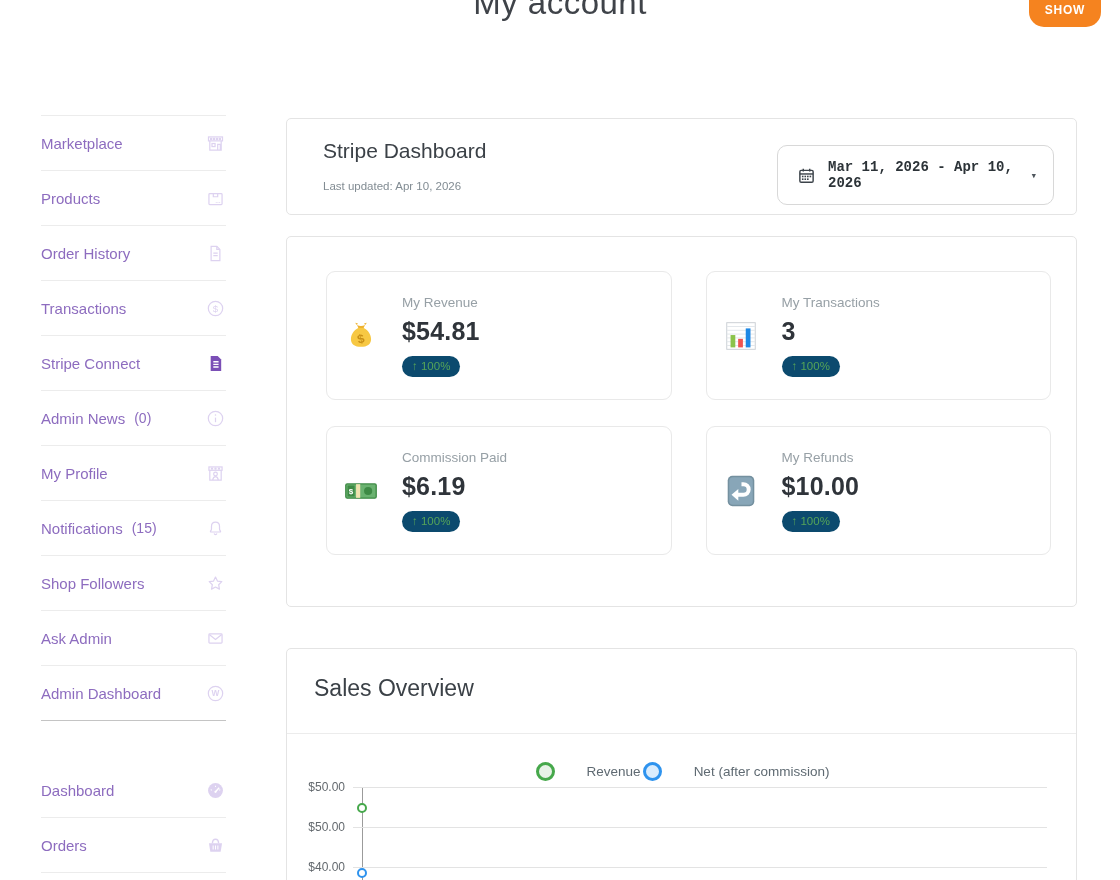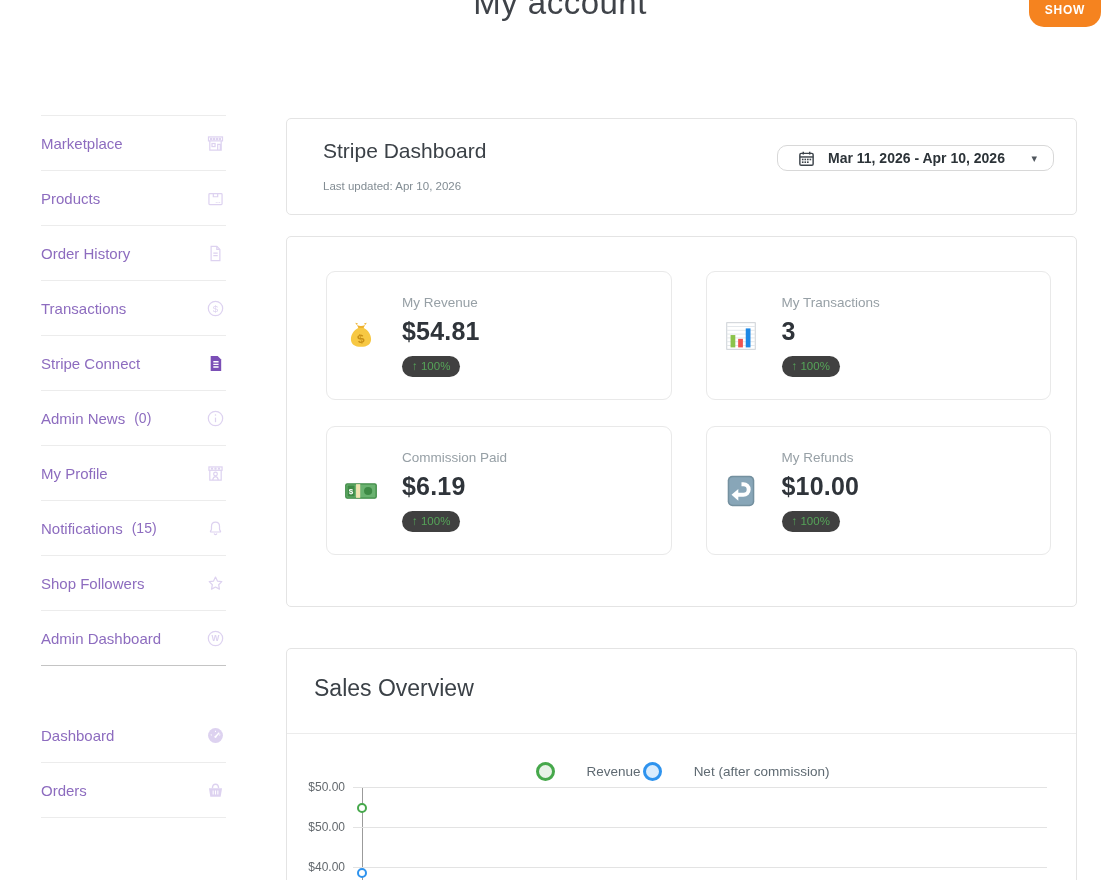--- a/index.html
+++ b/index.html
@@ -37,42 +37,42 @@
     position:absolute;left:286px;width:791px;box-sizing:border-box;
     background:#fff;border:1px solid #e4e4e4;border-radius:5px;
   }
   #panel-stripe{top:118px;height:97px;}
   #panel-stats{top:236px;height:371px;}
   #panel-sales{top:648px;height:430px;}
   
   .sd-title{position:absolute;left:36px;top:20px;margin:0;font-size:21px;font-weight:400;color:#3b4147;}
   .sd-sub{position:absolute;left:36px;top:61px;font-size:11.5px;color:#828c93;}
   .datepicker{
-    position:absolute;right:22px;top:26px;width:277px;height:26px;box-sizing:border-box;
+    position:absolute;right:22px;top:26px;width:277px;height:60px;box-sizing:border-box;
     border:1px solid #d8d8d8;border-radius:10px;background:#fff;cursor:pointer;
-    display:flex;align-items:center;padding:0 16px 0 20px;
+    display:flex;align-items:center;padding:0 16px 0 20px;font-family:Liberation Mono, monospace;
   }
   .dp-text{flex:1;margin-left:13px;font-size:14px;font-weight:700;color:#2c3338;}
   .dp-caret{font-size:11px;color:#50575e;}
   
   .stats-grid{
     position:absolute;left:39px;right:25px;top:34px;
     display:grid;grid-template-columns:1fr 1fr;gap:26px 34px;
   }
   .stat-card{
     height:129px;border:1px solid #e9e9e9;border-radius:9px;background:#fff;
     display:flex;align-items:center;padding:0 14px 0 15px;box-sizing:border-box;
   }
   .stat-icon{width:38px;height:38px;flex:none;}
   .stat-icon svg{width:38px;height:38px;}
   .stat-body{margin-left:22px;}
   .stat-label{font-size:13.5px;color:#97a0a6;}
   .stat-value{font-size:25px;font-weight:700;color:#2f343a;margin-top:7px;letter-spacing:.2px;}
   .stat-badge{
-    display:inline-block;margin-top:10px;background:#404040;color:#55a458;
+    display:inline-block;margin-top:10px;background:#0c4a6e;color:#55a458;
     font-size:11.5px;border-radius:11px;padding:4px 10px 5px;
   }
   
   .so-header{height:85px;box-sizing:border-box;border-bottom:1px solid #ececec;padding:26px 0 0 27px;}
   .so-title{margin:0;font-size:23px;font-weight:400;color:#3b4147;}
   .chart-legend{display:flex;justify-content:center;align-items:center;margin-top:27px;height:21px;}
   .legend-item{display:flex;align-items:center;cursor:pointer;margin-left:2px;gap:32px;}
   .legend-circle{width:13px;height:13px;border:3px solid #999;border-radius:50%;display:inline-block;}
   .legend-label{font-size:13.5px;color:#5f6a72;}
   .chart-plot{position:relative;margin:5px 29px 0 75px;height:170px;}
@@ -183,20 +183,29 @@
           <path d="M12 4.8c-2.9 0-4.6 2-4.6 5v2.8c0 .7-.4 1.6-1 2.3-.4.4-.1 1.1.5 1.1h10.2c.6 0 .9-.7.5-1.1-.6-.7-1-1.6-1-2.3V9.8c0-3-1.7-5-4.6-5z"></path>
           <path d="M10.4 17.8a1.7 1.7 0 0 0 3.2 0"></path>
         </svg>
       </span>
     </li>
     <li class="side-item">
       <span>Shop Followers</span>
       <span class="side-icon">
         <svg viewBox="0 0 24 24" fill="none" stroke="currentColor" stroke-width="1.4" stroke-linejoin="round">
           <path d="M12 4.6l2.2 4.6 5 .7-3.6 3.5.9 5-4.5-2.4-4.5 2.4.9-5L4.8 9.9l5-.7z"></path>
+        </svg>
+      </span>
+    </li>
+    <li class="side-item">
+      <span>Ask Admin</span>
+      <span class="side-icon">
+        <svg viewBox="0 0 24 24" fill="none" stroke="currentColor" stroke-width="1.4">
+          <rect x="4.5" y="6.8" width="15" height="10.5" rx="1"></rect>
+            <path d="M5.2 7.8L12 13l6.8-5.2"></path>
         </svg>
       </span>
     </li>
     <li class="side-item">
       <span>Admin Dashboard</span>
       <span class="side-icon">
         <svg viewBox="0 0 24 24" fill="none" stroke="currentColor" stroke-width="1.4">
           <circle cx="12" cy="12" r="8.2"></circle>
           <text x="12" y="15.3" text-anchor="middle" font-size="9.5" font-weight="bold" fill="currentColor" stroke="none" font-family="inherit">W</text>
         </svg>

